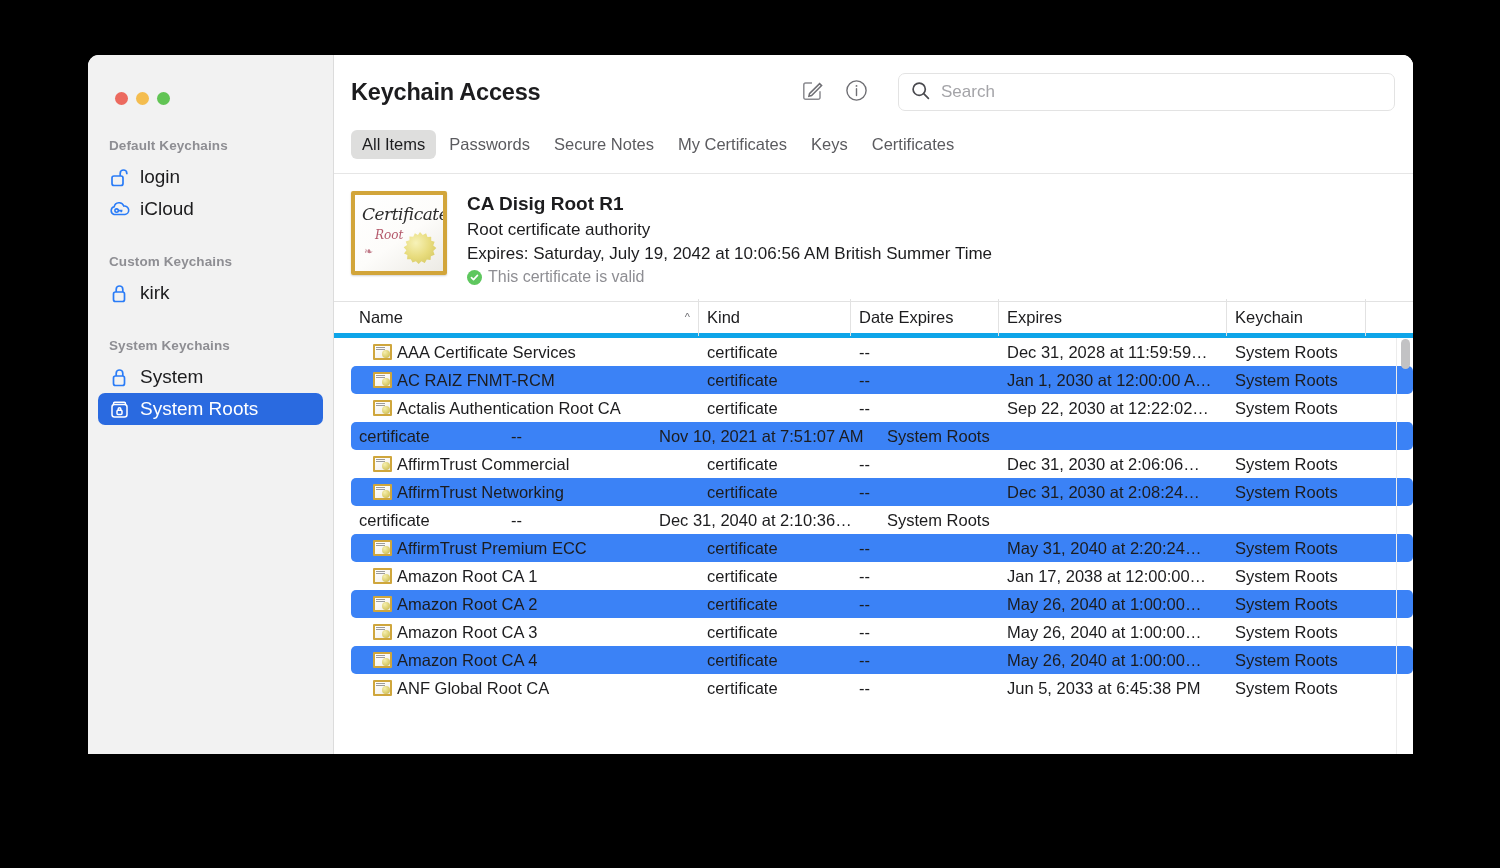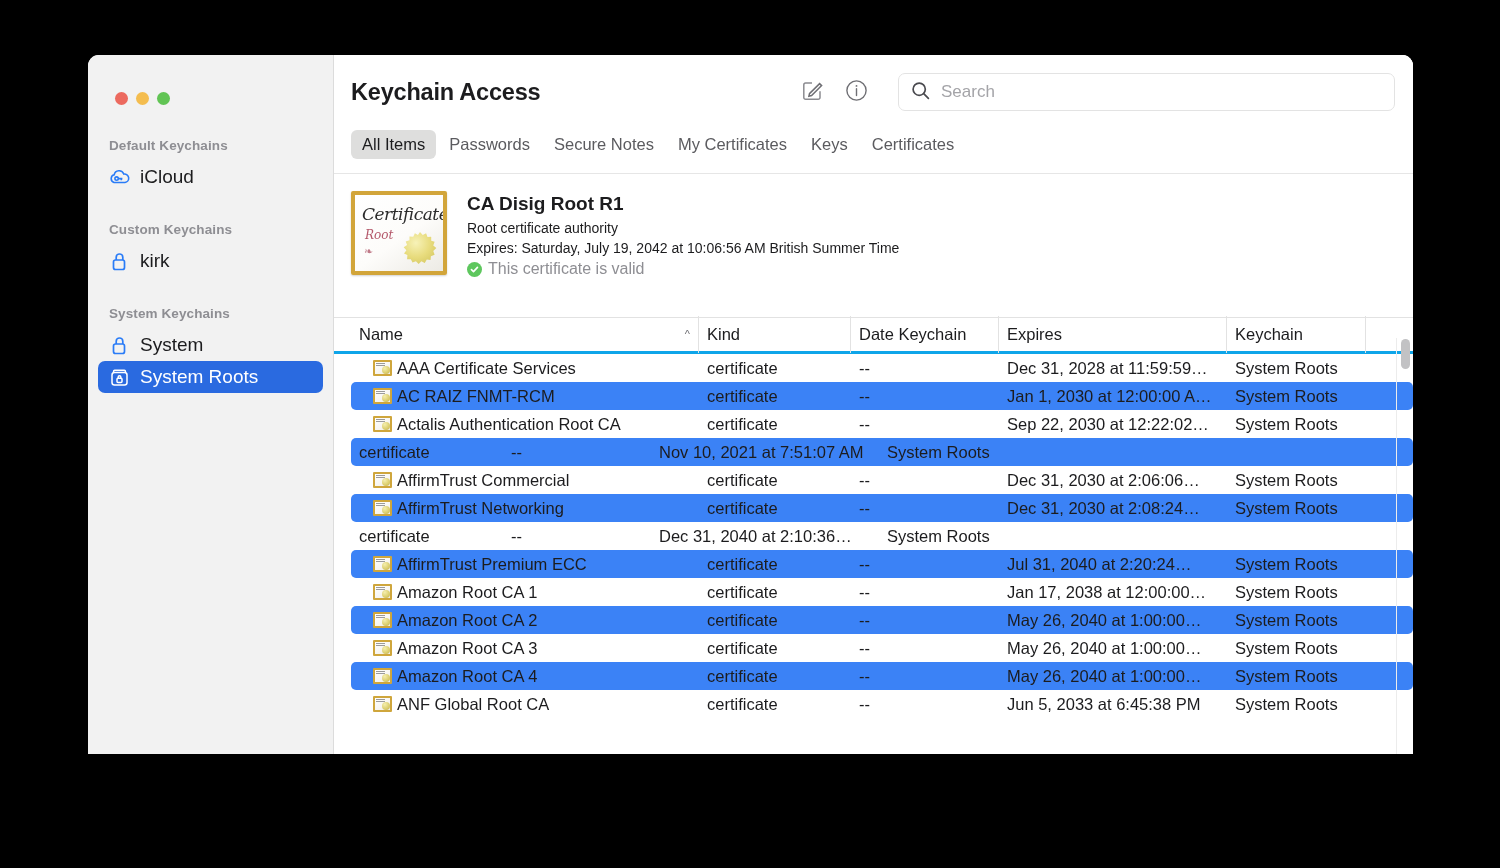--- a/index.html
+++ b/index.html
@@ -167,21 +167,21 @@
   }
   #cert-thumb .ct-word {
     position: absolute; top: 9px; left: 7px;
     font-family: "DejaVu Serif", serif;
     font-style: italic;
     font-size: 17px;
     color: #2b2b2b;
     letter-spacing: -0.5px;
   }
   #cert-thumb .ct-root {
-    position: absolute; top: 33px; left: 10px;
+    position: absolute; top: 33px; left: 20px;
     font-family: "DejaVu Serif", serif;
     font-style: italic;
     font-size: 12px;
     color: #b4586a;
   }
   #cert-thumb .ct-flourish {
     position: absolute; top: 50px; left: 9px;
     font-size: 11px; color: #c07a88;
     letter-spacing: -1px;
   }
@@ -191,21 +191,21 @@
     background: radial-gradient(circle at 38% 32%, #f7f2b8 0%, #e8dc7e 45%, #cbbd52 100%);
     border-radius: 50%;
     clip-path: polygon(50% 0%,58% 9%,68% 4%,72% 15%,83% 14%,83% 26%,93% 29%,89% 40%,98% 47%,89% 56%,93% 67%,82% 71%,81% 82%,70% 81%,64% 91%,54% 86%,46% 94%,38% 86%,28% 90%,23% 80%,12% 80%,13% 68%,3% 63%,10% 54%,2% 45%,12% 38%,8% 28%,19% 24%,19% 13%,30% 14%,35% 4%,44% 9%);
   }
   #detail-text { padding-top: 2px; }
   #cert-name {
     font-size: 19px; font-weight: bold; color: #1c1c1e;
     margin-bottom: 5px;
   }
   #cert-subtitle, #cert-expires {
-    font-size: 14px; color: #1c1c1e; margin-bottom: 4px;
+    font-size: 17px; color: #1c1c1e; margin-bottom: 4px;
   }
   #cert-valid-row {
     display: flex; align-items: center; gap: 6px;
     font-size: 16px; color: #8e8e93;
     margin-top: 3px;
   }
   #cert-valid-row .check {
     width: 15px; height: 15px; border-radius: 50%;
     background: #5ec75e;
     display: flex; align-items: center; justify-content: center;
@@ -218,26 +218,25 @@
     flex-direction: column;
     min-height: 0;
     position: relative;
   }
   #table-head {
     display: flex;
     height: 37px;
     flex: 0 0 37px;
     align-items: center;
     border-top: 1px solid #e2e2e2;
-    border-bottom: 3px solid #0ea5e9;
+    border-bottom: 5px solid #0ea5e9;
     background: #ffffff;
     font-size: 16.5px;
     color: #1c1c1e;
     padding-left: 17px;
-    margin-top: 16px;
   }
   .th {
     height: 37px;
     display: flex;
     align-items: center;
     padding: 0 8px;
     border-right: 1px solid #e2e2e2;
     position: relative;
   }
   .th.name      { width: 348px; flex: 0 0 348px; }
@@ -322,20 +321,29 @@
     <div class="traffic-lights">
       <div class="tl red"></div>
       <div class="tl yellow"></div>
       <div class="tl green"></div>
     </div>
 
     <div class="sb-spacer-1"></div>
 
     <div class="sb-group-title">Default Keychains</div>
     <div style="height:8px"></div>
+    <div class="sb-item">
+      <span class="sb-icon">
+        <svg width="17" height="19" viewBox="0 0 17 19" fill="none" stroke="#2a7cf7" stroke-width="1.7">
+          <rect x="1" y="8" width="11" height="9.5" rx="2"></rect>
+          <path d="M9.2 8 V5.3 A3.3 3.3 0 0 1 15.8 5.3 V6.2"></path>
+        </svg>
+      </span>
+      <span>login</span>
+    </div>
     <div class="sb-item">
       <span class="sb-icon">
         <svg width="21" height="16" viewBox="0 0 21 16" fill="none" stroke="#2a7cf7" stroke-width="1.6">
           <path d="M5 13.5 A4 4 0 0 1 5.2 5.8 A5 5 0 0 1 14.8 5 A3.9 3.9 0 0 1 16 13.5 Z"></path>
           <circle cx="7.6" cy="9.6" r="1.7"></circle>
           <path d="M9.3 9.6 H13.4 M12.3 9.6 V11.2"></path>
         </svg>
       </span>
       <span>iCloud</span>
     </div>
@@ -447,21 +455,21 @@
     </div>
 
     <div id="table-wrap">
 
       <div id="table-head">
         <div class="th name">
           <span>Name</span>
           <span class="sort-caret">^</span>
         </div>
         <div class="th kind">Kind</div>
-        <div class="th datemod">Date Keychain</div>
+        <div class="th datemod">Date Expires</div>
         <div class="th expires">Expires</div>
         <div class="th keychain">Keychain</div>
         <div class="th end"></div>
       </div>
 
       <div id="table-body">
           <div class="row">
             <div class="cell name">
               <span class="row-icon"></span>
               <span>AAA Certificate Services</span>
@@ -523,21 +531,21 @@
             <div class="cell expires">Dec 31, 2040 at 2:10:36…</div>
             <div class="cell keychain">System Roots</div>
           </div>
           <div class="row alt">
             <div class="cell name">
               <span class="row-icon"></span>
               <span>AffirmTrust Premium ECC</span>
             </div>
             <div class="cell kind">certificate</div>
             <div class="cell datemod">--</div>
-            <div class="cell expires">Jul 31, 2040 at 2:20:24…</div>
+            <div class="cell expires">May 31, 2040 at 2:20:24…</div>
             <div class="cell keychain">System Roots</div>
           </div>
           <div class="row">
             <div class="cell name">
               <span class="row-icon"></span>
               <span>Amazon Root CA 1</span>
             </div>
             <div class="cell kind">certificate</div>
             <div class="cell datemod">--</div>
             <div class="cell expires">Jan 17, 2038 at 12:00:00…</div>

